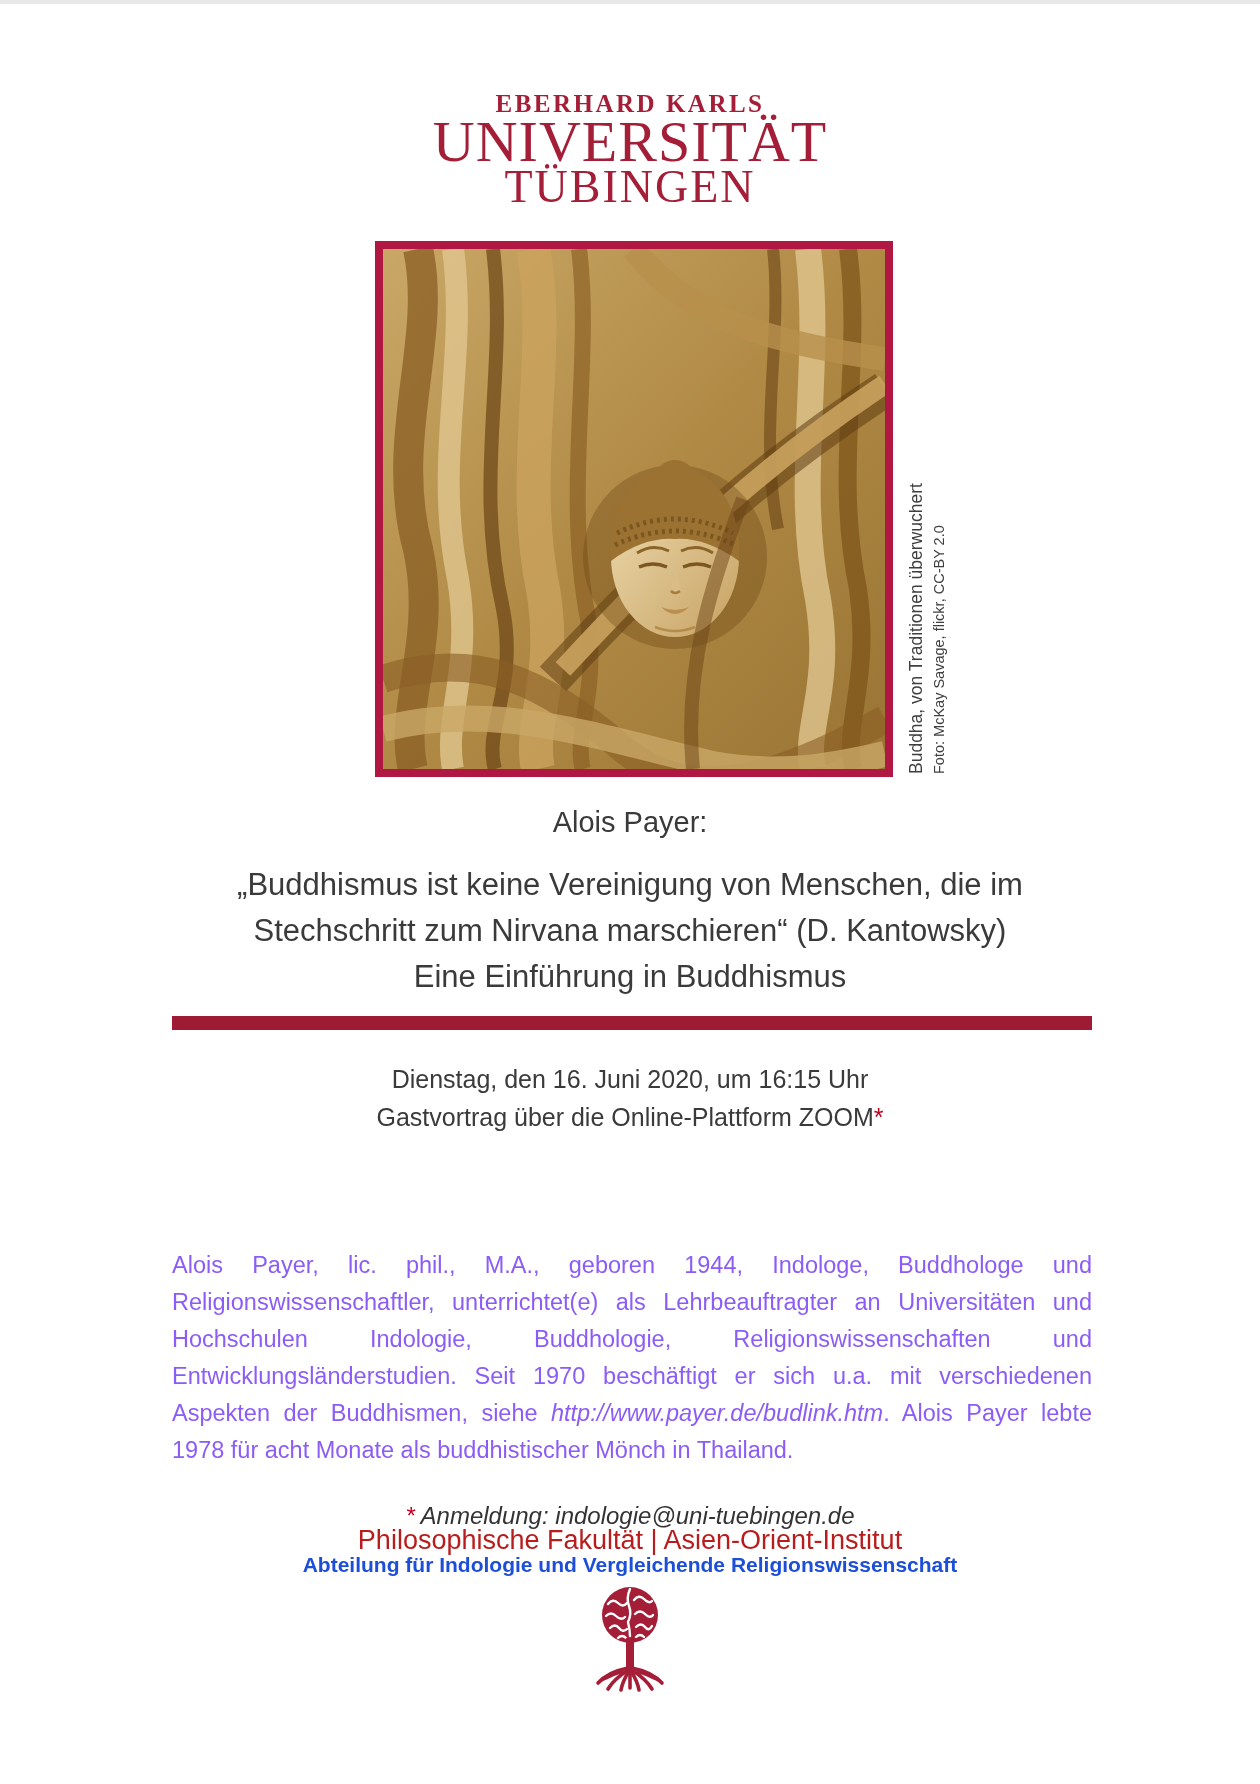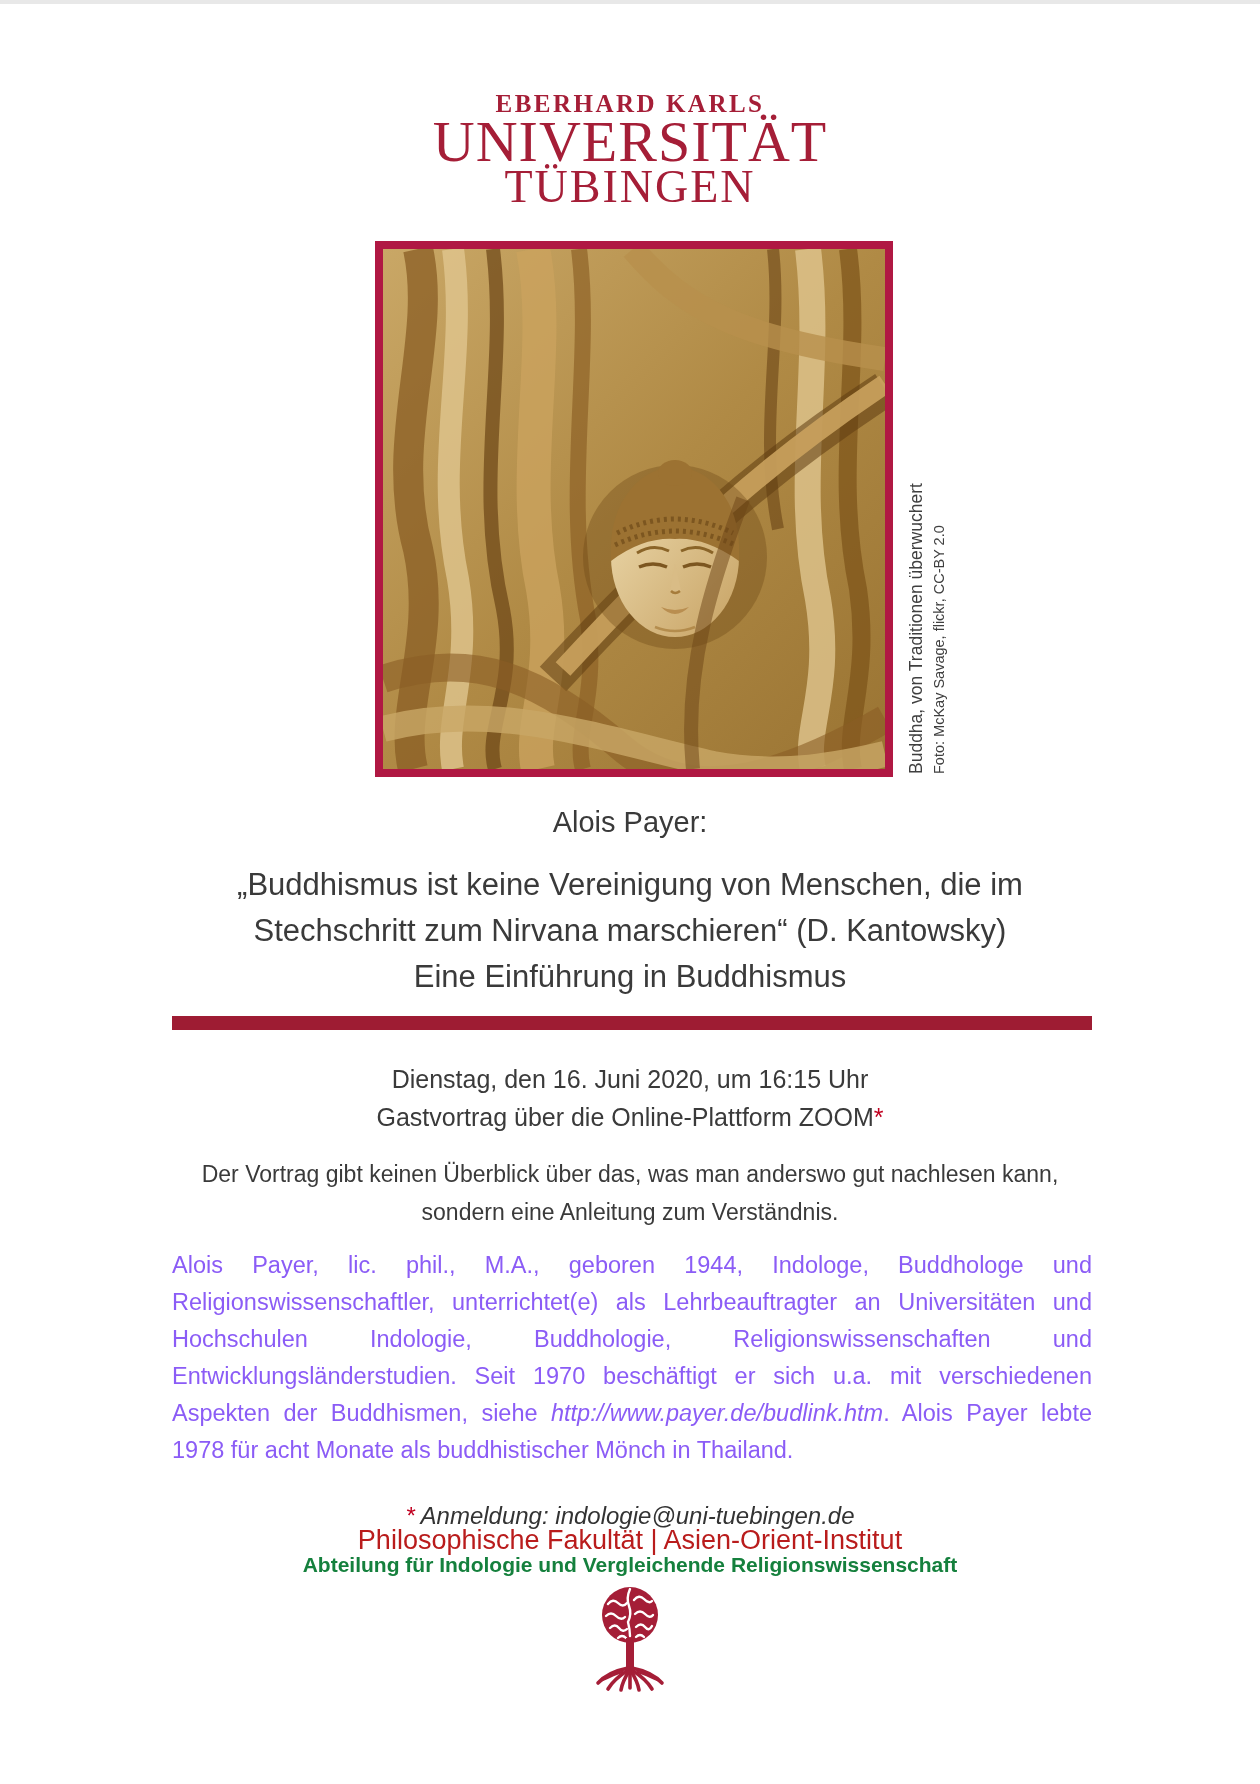--- a/index.html
+++ b/index.html
@@ -46,21 +46,21 @@
   .bio {
     left:172px; top:1243px; width:920px;
     font-size:23.5px; line-height:37px; text-align:justify; color:#8b5cf6;
   }
   .bio .url { font-style:italic; }
 
   .registration { top:1498px; font-size:24px; font-style:italic; color:#333; }
   .registration .red-star { font-style:italic; }
 
   .footer1 { top:1521px; font-size:27px; color:#b91c1c; }
-  .footer2 { top:1549px; font-size:21px; font-weight:bold; color:#15803d; }
+  .footer2 { top:1549px; font-size:21px; font-weight:bold; color:#1d4ed8; }
 
   .tree-logo { left:594px; top:1582px; width:72px; height:108px; }
 </style>
 </head>
 <body>
 
 <div class="poster">
 
   <div class="abs center-line uni-logo">
     <div class="l1">EBERHARD KARLS</div>
@@ -131,24 +131,20 @@
     <div>Eine Einführung in Buddhismus</div>
   </div>
 
   <div class="abs red-bar"></div>
 
   <div class="abs center-line event">
     <div>Dienstag, den 16. Juni 2020, um 16:15 Uhr</div>
     <div><span>Gastvortrag über die Online-Plattform ZOOM</span><span class="red-star">*</span></div>
   </div>
 
-  <div class="abs center-line intro">
-    <div>Der Vortrag gibt keinen Überblick über das, was man anderswo gut nachlesen kann,</div>
-    <div>sondern eine Anleitung zum Verständnis.</div>
-  </div>
 
   <div class="abs bio"><span>Alois Payer, lic. phil., M.A., geboren 1944, Indologe, Buddhologe und Religionswissenschaftler, unterrichtet(e) als Lehrbeauftragter an Universitäten und Hochschulen Indologie, Buddhologie, Religionswissenschaften und Entwicklungsländerstudien. Seit 1970 beschäftigt er sich u.a. mit verschiedenen Aspekten der Buddhismen, siehe </span><span class="url">http://www.payer.de/budlink.htm</span><span>. Alois Payer lebte 1978 für acht Monate als buddhistischer Mönch in Thailand.</span></div>
 
   <div class="abs center-line registration"><span class="red-star">*</span><span> Anmeldung: indologie@uni-tuebingen.de</span></div>
 
   <div class="abs center-line footer1">Philosophische Fakultät | Asien-Orient-Institut</div>
   <div class="abs center-line footer2">Abteilung für Indologie und Vergleichende Religionswissenschaft</div>
 
   <div class="abs tree-logo">
     <svg viewBox="0 0 72 108" width="72" height="108">

